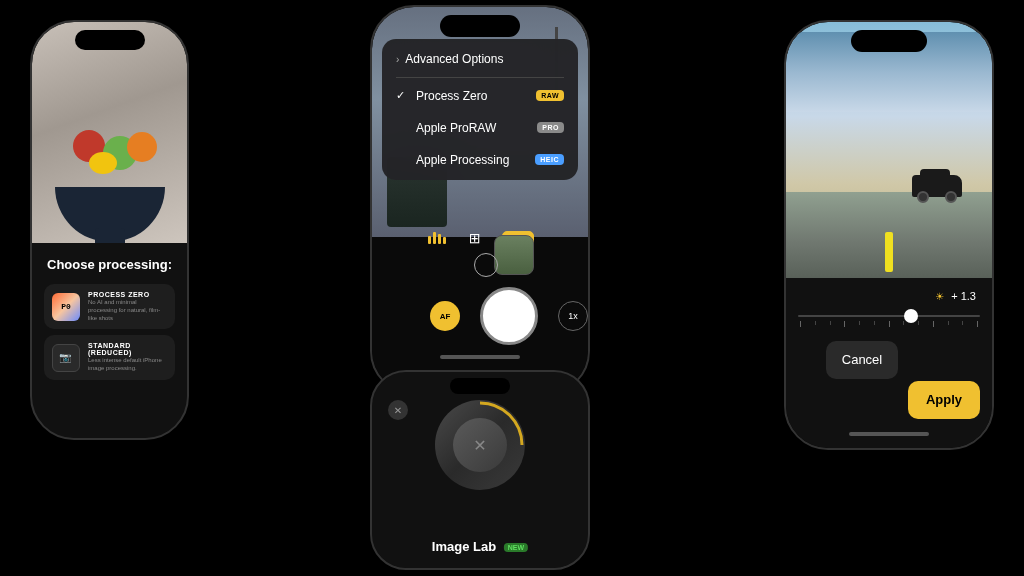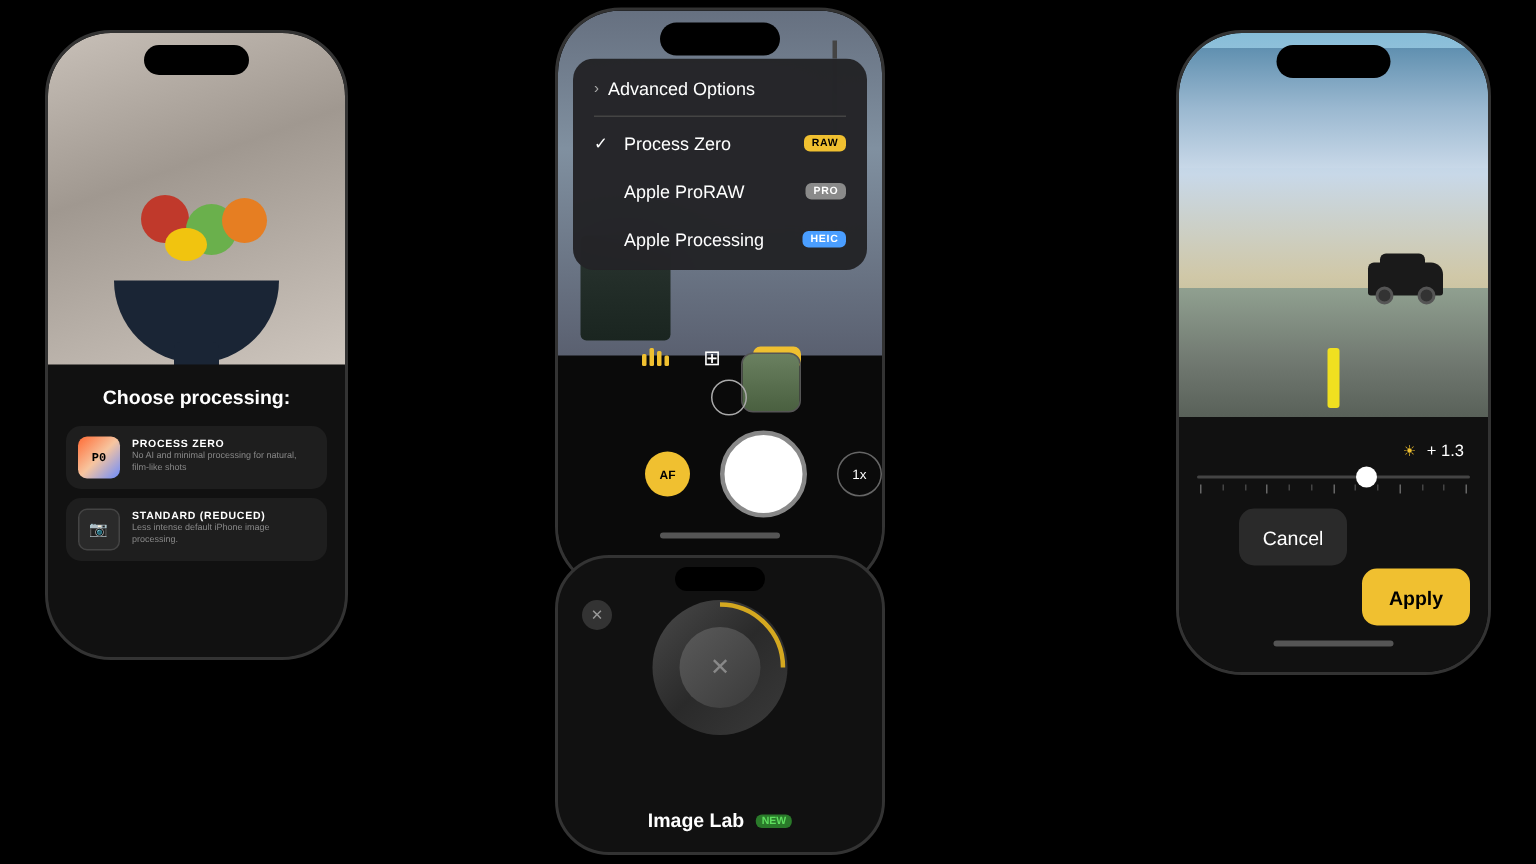--- a/index.html
+++ b/index.html
@@ -25,21 +25,21 @@
       height: 100%;
       overflow: hidden;
       position: relative;
       border-radius: 42px;
     }
 
     
     #phone1 {
       left: 30px;
       top: 20px;
-      width: 202px;
+      width: 159px;
       height: 420px;
     }
     #phone1 .notch {
       position: absolute;
       top: 8px;
       left: 50%;
       transform: translateX(-50%);
       width: 70px;
       height: 20px;
       background: #000;
@@ -568,21 +568,21 @@
 
     .exposure-panel {
       position: absolute;
       bottom: 0;
       left: 0; right: 0;
       height: 170px;
       background: #111;
       display: flex;
       flex-direction: column;
       align-items: center;
-      justify-content: center;
+      justify-content: space-between;
       gap: 10px;
       padding: 12px;
     }
     .exposure-label {
       color: #fff;
       font-size: 11px;
       align-self: flex-end;
       margin-right: 4px;
     }
     .exposure-slider-container {

